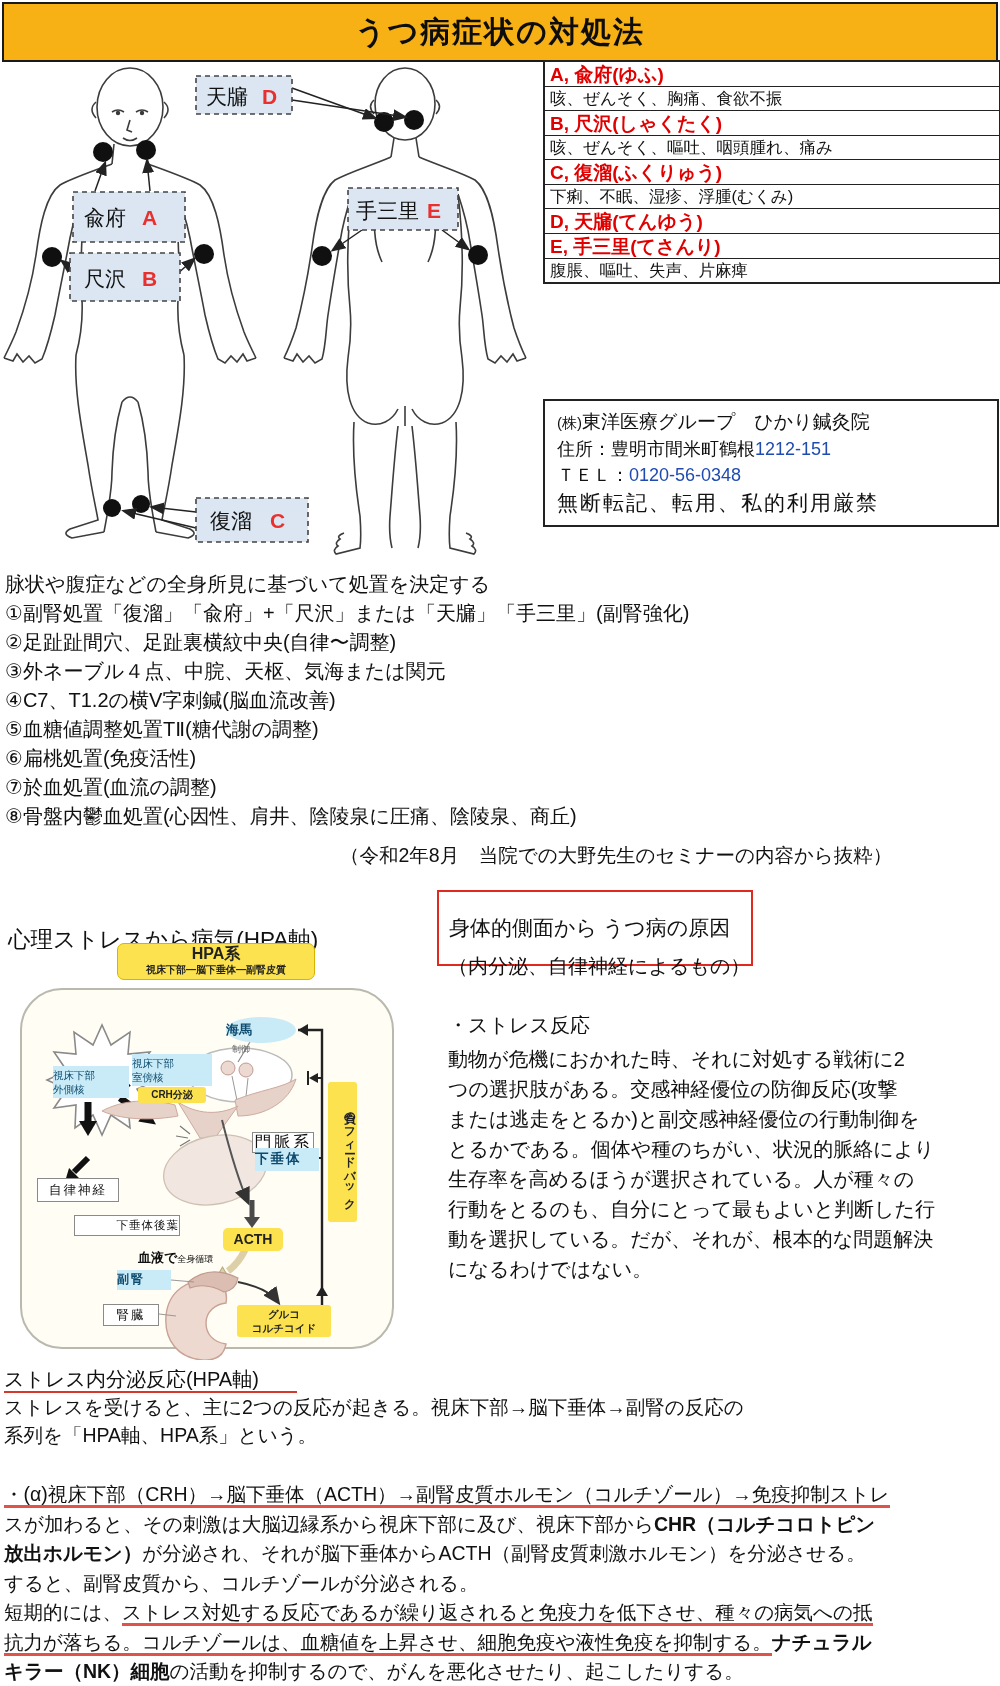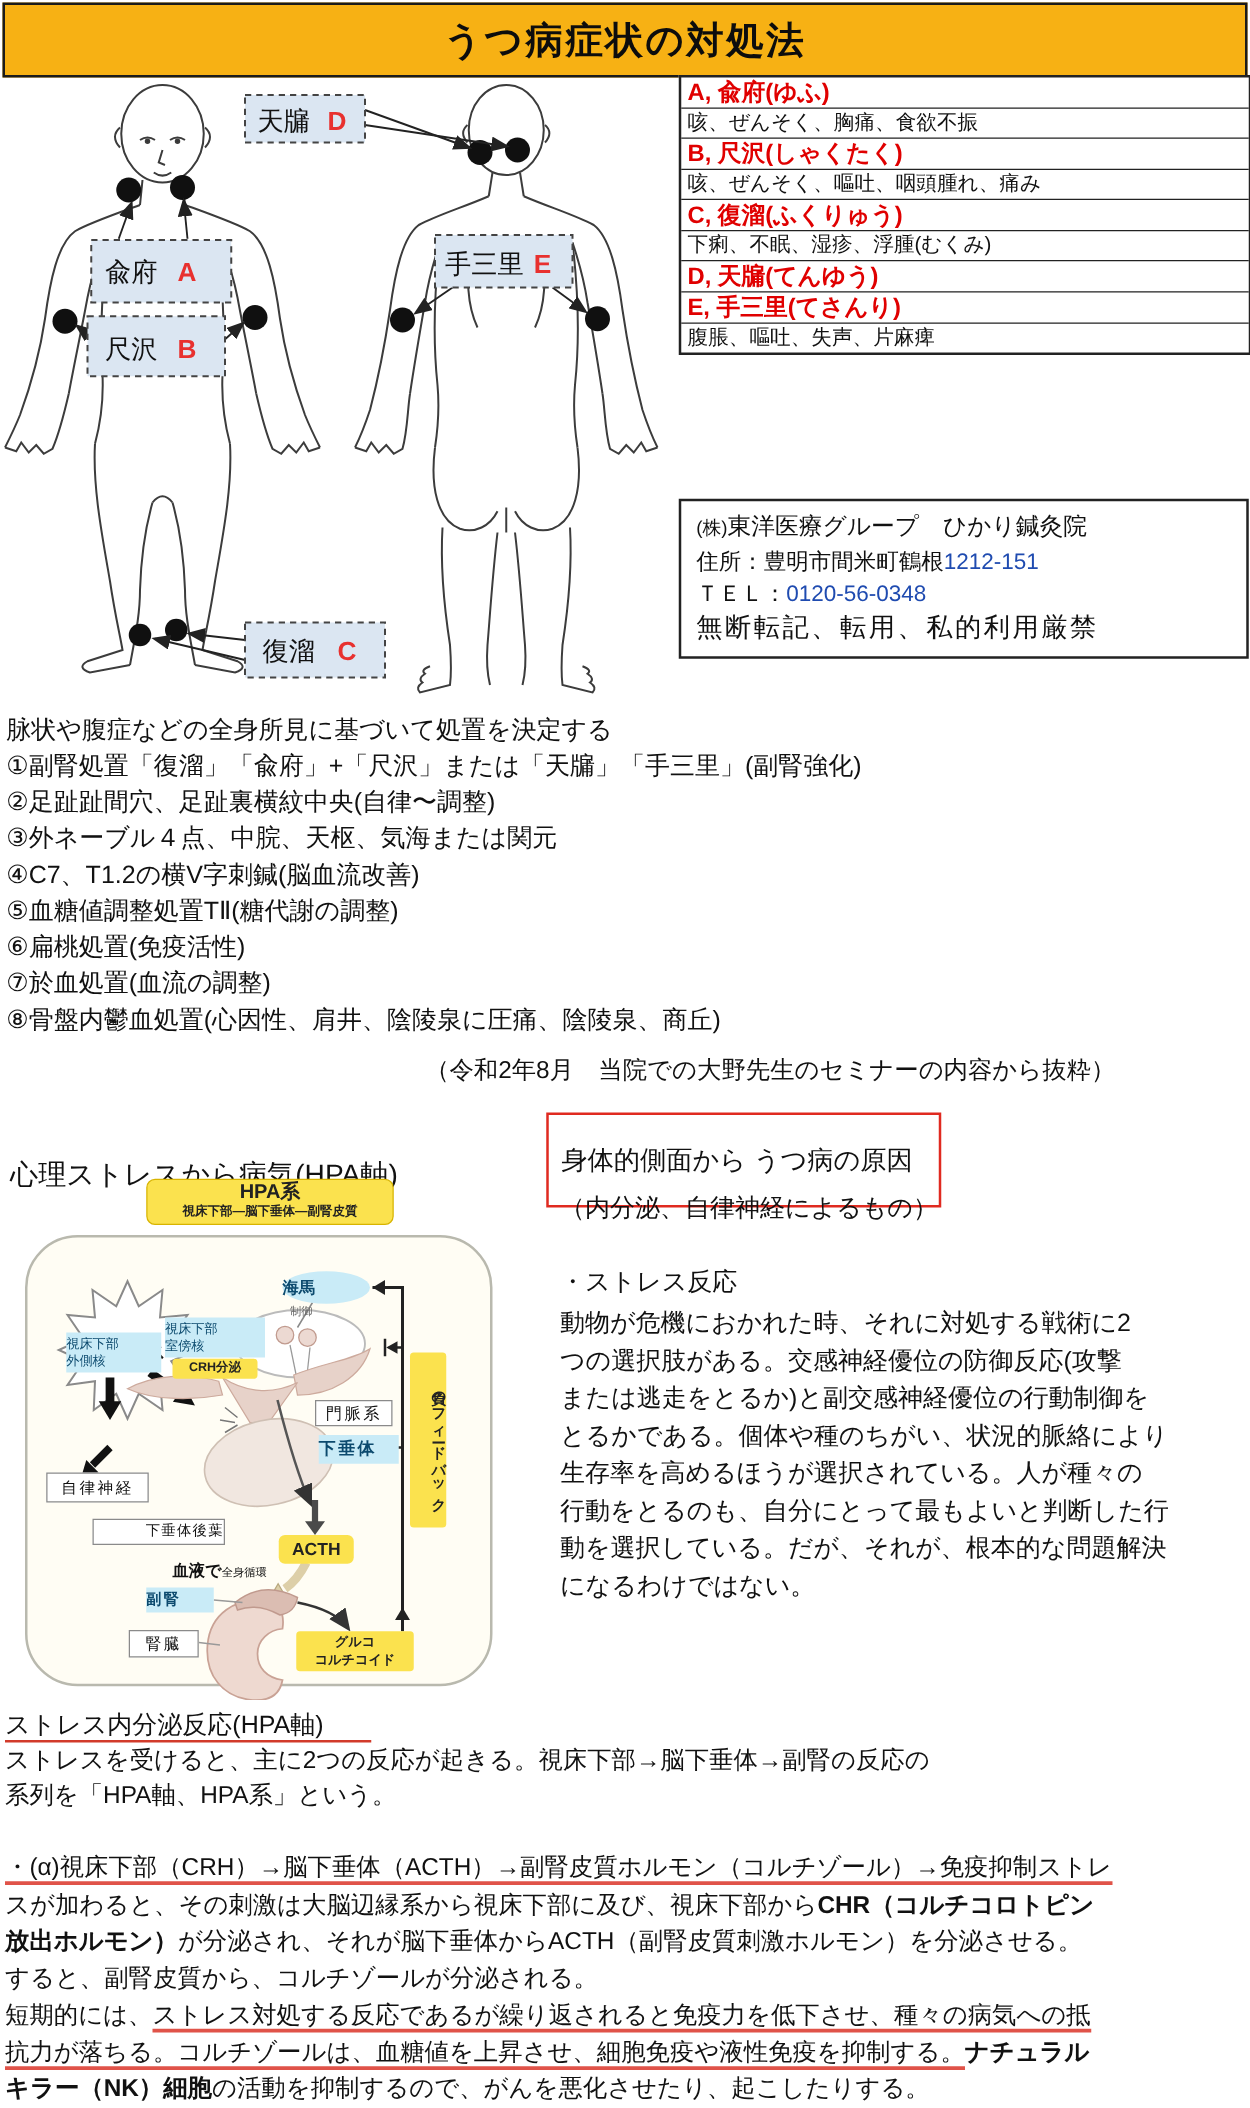--- a/index.html
+++ b/index.html
@@ -279,21 +279,21 @@
   <div class="lbl bbox" style="left:43px;top:136px;width:76px;height:32px;font-size:10.5px;line-height:14px;padding-top:2px;">
     <div>視床下部</div>
       <div>外側核</div>
   </div>
   <div class="lbl bbox" style="left:122px;top:124px;width:80px;height:32px;font-size:10.5px;line-height:14px;padding-top:2px;">
     <div>視床下部</div>
       <div>室傍核</div>
   </div>
   <div class="lbl ybox" style="left:128px;top:157px;width:68px;height:16px;font-size:10px;line-height:16px;">CRH分泌</div>
   <div class="lbl wbox" style="left:27px;top:248px;width:82px;height:24px;font-size:12.5px;line-height:22px;letter-spacing:2px;">自律神経</div>
-  <div class="lbl wbox" style="left:242px;top:190px;width:62px;height:21px;font-size:13px;line-height:19px;letter-spacing:2px;">門脈系</div>
+  <div class="lbl wbox" style="left:242px;top:202px;width:62px;height:21px;font-size:17px;line-height:19px;letter-spacing:2px;">門脈系</div>
   <div class="lbl wbox" style="left:64px;top:285px;width:106px;height:21px;font-size:11.5px;line-height:19px;letter-spacing:1px;text-align:right;">下垂体後葉</div>
   <div class="lbl bbox" style="left:245px;top:218px;width:64px;height:23px;font-size:13.5px;font-weight:bold;line-height:22px;letter-spacing:2px;">下垂体</div>
   <div class="lbl ybox v-text" style="left:318px;top:152px;width:29px;height:140px;font-size:11.5px;letter-spacing:1px;padding-top:4px;">負のフィードバック</div>
   <div class="lbl ybox" style="left:213px;top:298px;width:60px;height:23px;font-size:14px;line-height:23px;border-radius:5px;">ACTH</div>
   <div class="lbl" style="left:128px;top:318px;">
     <span style="font-size:13px;font-weight:bold;">血液で</span><span style="font-size:9px;">全身循環</span>
   </div>
   <div class="lbl bbox" style="left:107px;top:340px;width:54px;height:20px;font-size:12px;font-weight:bold;line-height:19px;letter-spacing:2px;">副腎</div>
   <div class="lbl wbox" style="left:93px;top:374px;width:56px;height:22px;font-size:12.5px;line-height:20px;letter-spacing:2px;">腎臓</div>
   <div class="lbl ybox" style="left:227px;top:375px;width:94px;height:32px;font-size:10.5px;line-height:14px;padding-top:2px;">

